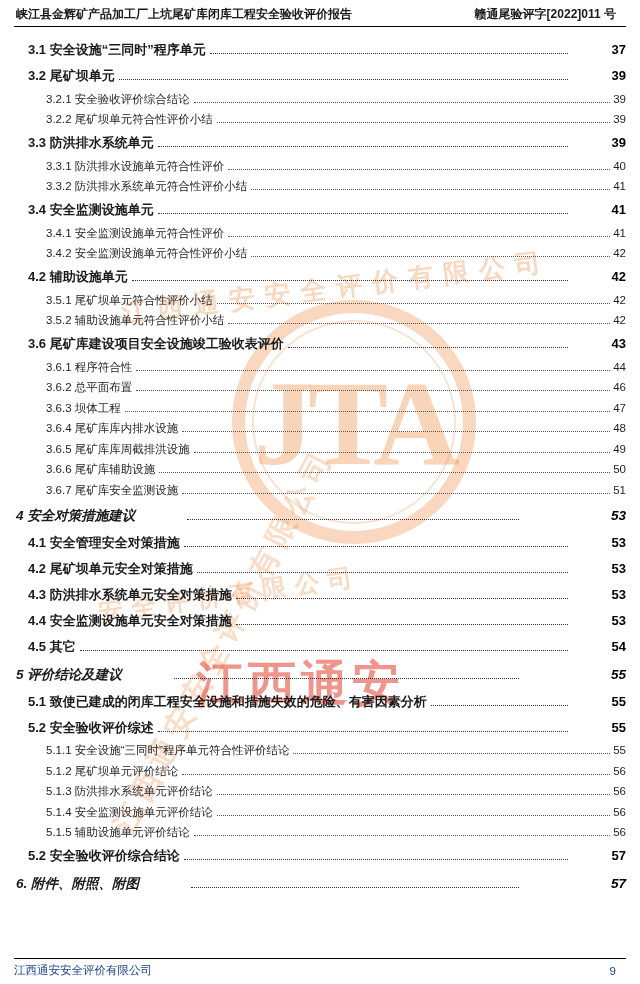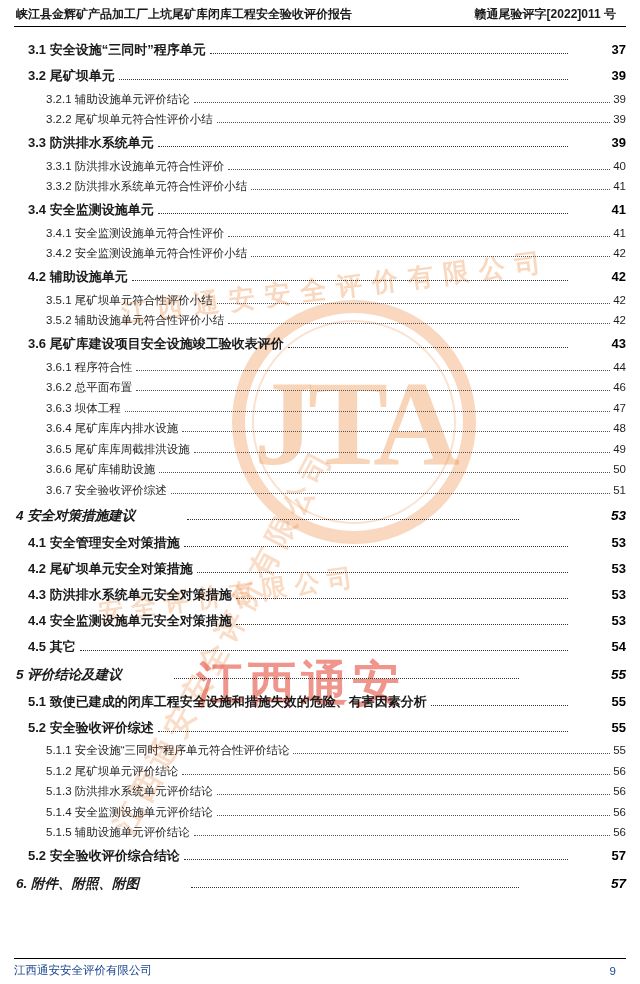--- a/index.html
+++ b/index.html
@@ -217,21 +217,21 @@
         <span class="lbl">3.1 安全设施“三同时”程序单元</span>
         <span class="dots"></span>
         <span class="pg">37</span>
       </div>
       <div class="row l2">
         <span class="lbl">3.2 尾矿坝单元</span>
         <span class="dots"></span>
         <span class="pg">39</span>
       </div>
       <div class="row l3">
-        <span class="lbl">3.2.1 辅助设施单元评价结论</span>
+        <span class="lbl">3.2.1 安全验收评价综合结论</span>
         <span class="dots"></span>
         <span class="pg">39</span>
       </div>
       <div class="row l3">
         <span class="lbl">3.2.2 尾矿坝单元符合性评价小结</span>
         <span class="dots"></span>
         <span class="pg">39</span>
       </div>
       <div class="row l2">
         <span class="lbl">3.3 防洪排水系统单元</span>
@@ -307,21 +307,21 @@
         <span class="lbl">3.6.5 尾矿库库周截排洪设施</span>
         <span class="dots"></span>
         <span class="pg">49</span>
       </div>
       <div class="row l3">
         <span class="lbl">3.6.6 尾矿库辅助设施</span>
         <span class="dots"></span>
         <span class="pg">50</span>
       </div>
       <div class="row l3">
-        <span class="lbl">3.6.7 安全验收评价综述</span>
+        <span class="lbl">3.6.7 尾矿库安全监测设施</span>
         <span class="dots"></span>
         <span class="pg">51</span>
       </div>
       <div class="row l1">
         <span class="lbl">4  安全对策措施建议</span>
         <span class="dots"></span>
         <span class="pg">53</span>
       </div>
       <div class="row l2">
         <span class="lbl">4.1 安全管理安全对策措施</span>

